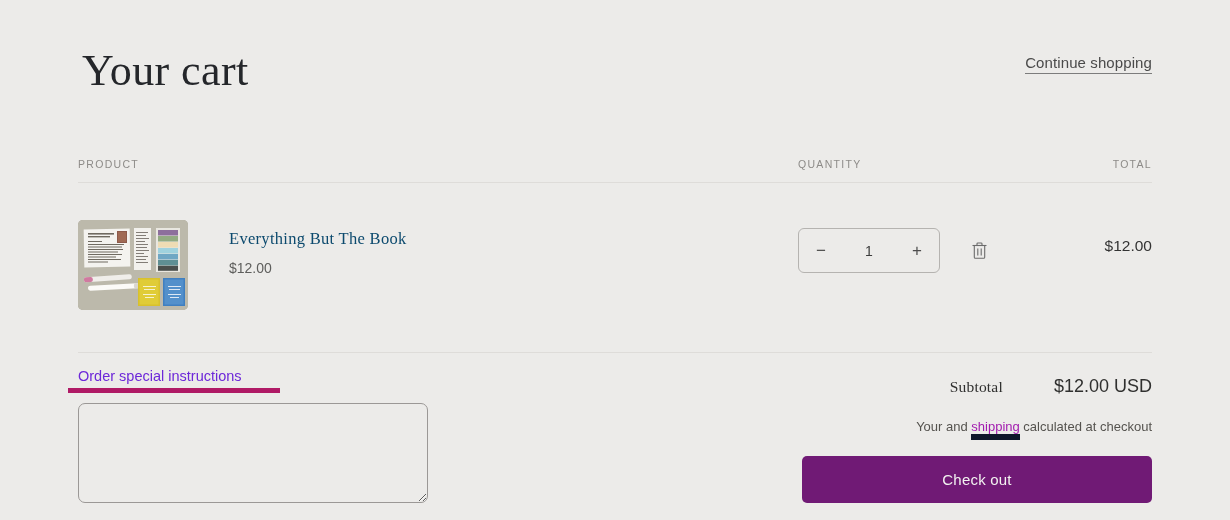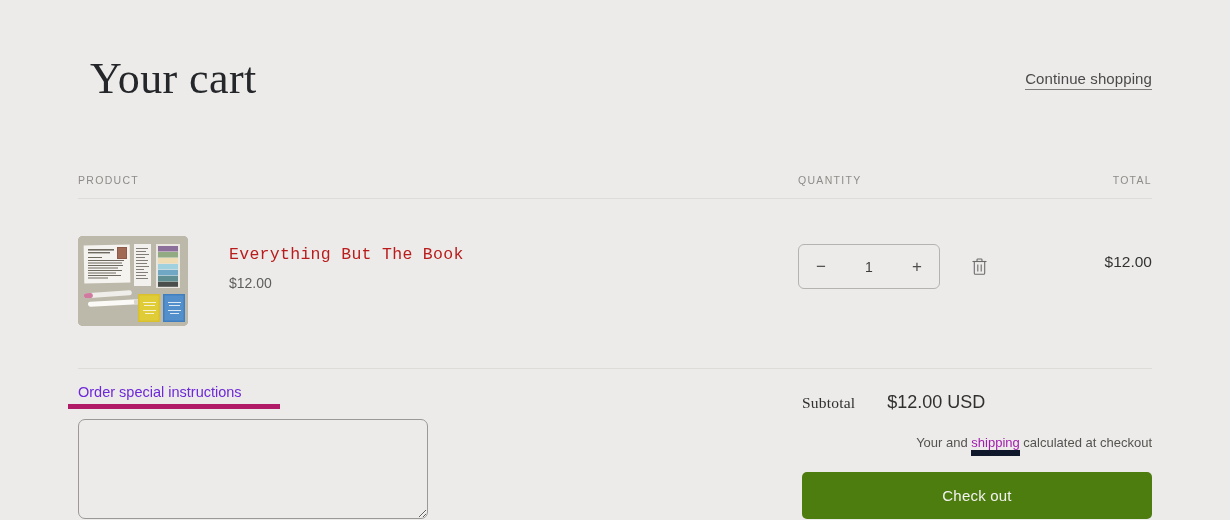--- a/index.html
+++ b/index.html
@@ -29,21 +29,21 @@
     justify-content: space-between;
     padding-top: 44px;
   }
   .page-title {
     font-family: "Liberation Serif", serif;
     font-size: 44px;
     line-height: 1.05;
     font-weight: 400;
     letter-spacing: 0.4px;
     color: #24262a;
-    margin: 12px;
+    margin: 4px;
   }
   .continue-shopping {
     font-size: 15px;
     color: #4a4a4a;
     text-decoration: none;
     border-bottom: 1px solid #7c7c7c;
     padding-bottom: 2px;
     margin-bottom: 24px;
     letter-spacing: 0.1px;
   }
@@ -83,23 +83,23 @@
     overflow: hidden;
     flex: 0 0 auto;
     background: #b9b6a8;
   }
   .thumb svg { display: block; }
   .item-info {
     padding-left: 41px;
     padding-top: 9px;
   }
   .item-title {
-    font-family: Liberation Mono, monospace;
+    font-family: Liberation Serif, serif;
     font-size: 16.5px;
-    color: #b91c1c;
+    color: #0c4a6e;
     letter-spacing: 0.3px;
     margin: 0 0 11px 0;
     font-weight: 400;
   }
   .item-price {
     font-size: 14px;
     color: #5e5e5c;
     margin: 0;
   }
 
@@ -206,22 +206,23 @@
     font-family: "Liberation Sans", sans-serif;
     resize: both;
   }
   .totals-block {
     width: 350px;
     text-align: right;
     padding-top: 9px;
   }
   .subtotal-line {
     display: flex;
+    justify-content: flex-end;
     align-items: baseline;
-    gap: 16px;
+    gap: 35px;
   }
   .subtotal-label {
     font-family: "Liberation Serif", serif;
     font-size: 15.5px;
     color: #30302f;
     letter-spacing: 0.2px;
   }
   .subtotal-value {
     font-size: 18px;
     color: #30302f;
@@ -235,21 +236,21 @@
   .tax-note a {
     color: #a21caf;
     text-decoration: none;
     border-bottom: 6px solid #0f172a;
   }
   .checkout-btn {
     display: block;
     width: 350px;
     height: 47px;
     margin-top: 22px;
-    background: #4d7c0f;
+    background: #701a75;
     color: #f3f3f1;
     border: none;
     border-radius: 5px;
     font-size: 15px;
     letter-spacing: 0.2px;
     cursor: pointer;
     font-family: "Liberation Sans", sans-serif;
   }
 </style>
 </head>

